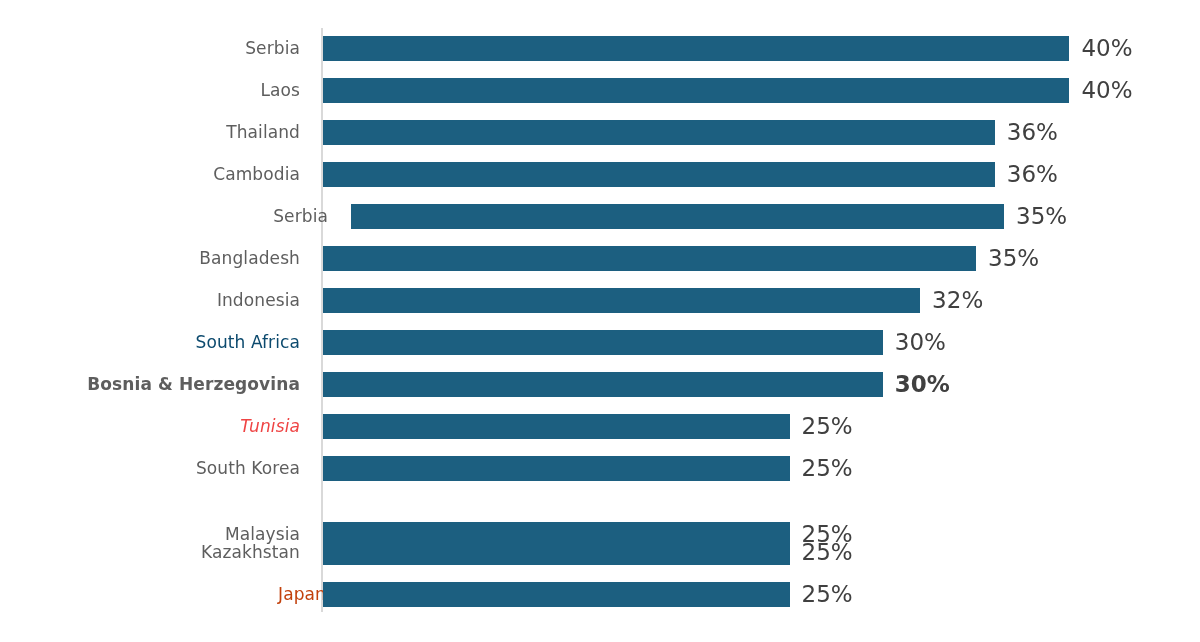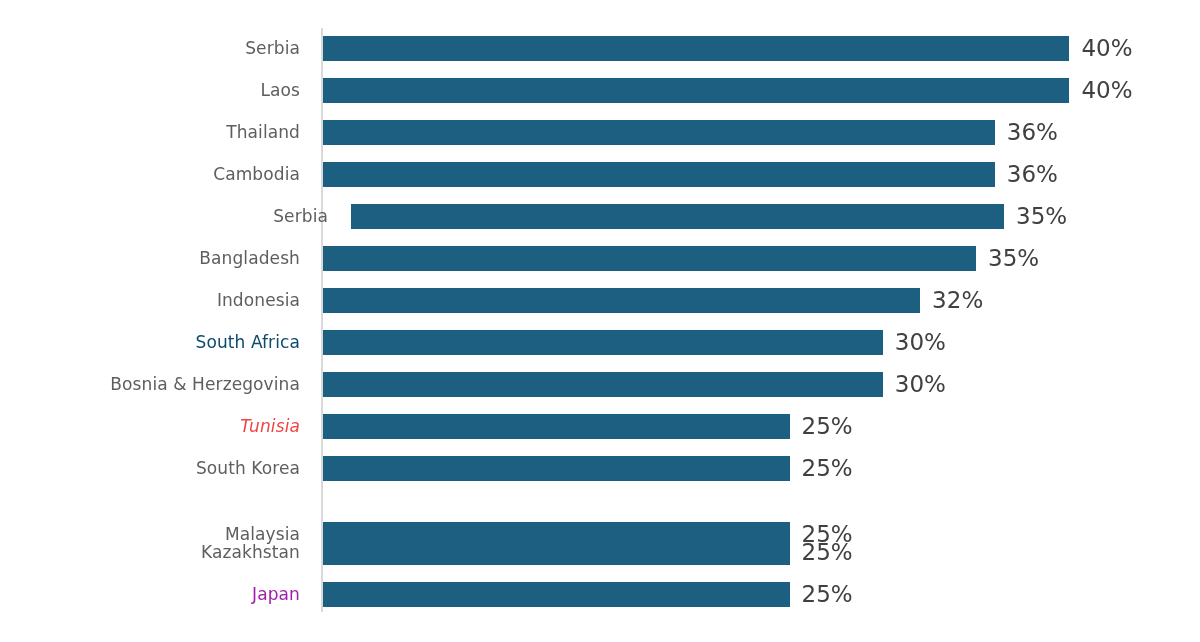--- a/index.html
+++ b/index.html
@@ -116,21 +116,21 @@
       <div class="bar-row" style="top: 288px;">
         <div class="cat-label" style="color: rgb(94, 94, 94);">Indonesia</div>
         <div class="bar" style="width: 597.12px; height: 25px; background: rgb(28, 95, 128);"></div>
         <div class="val-label" style="left: 932.12px; color: rgb(64, 64, 64);">32%</div>
       </div>
       <div class="bar-row" style="top: 330px;">
         <div class="cat-label" style="color: #0c4a6e;">South Africa</div>
         <div class="bar" style="width: 559.8px; height: 25px; background: rgb(28, 95, 128);"></div>
         <div class="val-label" style="left: 894.8px; color: rgb(64, 64, 64);">30%</div>
       </div>
-      <div class="bar-row" style="top: 372px;">
+      <div class="bar-row" style="top: 372px; font-weight: bold;">
         <div class="cat-label" style="color: rgb(94, 94, 94);">Bosnia &amp; Herzegovina</div>
         <div class="bar" style="width: 559.8px; height: 25px; background: rgb(28, 95, 128);"></div>
         <div class="val-label" style="left: 894.8px; color: rgb(64, 64, 64);">30%</div>
       </div>
       <div class="bar-row" style="top: 414px;">
         <div class="cat-label" style="color: #ef4444; font-style: italic;">Tunisia</div>
         <div class="bar" style="width: 466.5px; height: 25px; background: rgb(28, 95, 128);"></div>
         <div class="val-label" style="left: 801.5px; color: rgb(64, 64, 64);">25%</div>
       </div>
       <div class="bar-row" style="top: 456px;">
@@ -142,18 +142,18 @@
         <div class="cat-label" style="color: rgb(94, 94, 94);">Malaysia</div>
         <div class="bar" style="width: 466.5px; height: 25px; background: rgb(28, 95, 128);"></div>
         <div class="val-label" style="left: 801.5px; color: rgb(64, 64, 64);">25%</div>
       </div>
       <div class="bar-row" style="top: 540px;">
         <div class="cat-label" style="color: rgb(94, 94, 94);">Kazakhstan</div>
         <div class="bar" style="width: 466.5px; height: 25px; background: rgb(28, 95, 128);"></div>
         <div class="val-label" style="left: 801.5px; color: rgb(64, 64, 64);">25%</div>
       </div>
       <div class="bar-row" style="top: 582px;">
-        <div class="cat-label" style="color: #a21caf;">Japan</div>
+        <div class="cat-label" style="color: #c2410c; padding-left: 26px;">Japan</div>
         <div class="bar" style="width: 466.5px; height: 25px; background: rgb(28, 95, 128);"></div>
         <div class="val-label" style="left: 801.5px; color: rgb(64, 64, 64);">25%</div>
       </div>
     </div>
 </div>
 
 </body></html>

